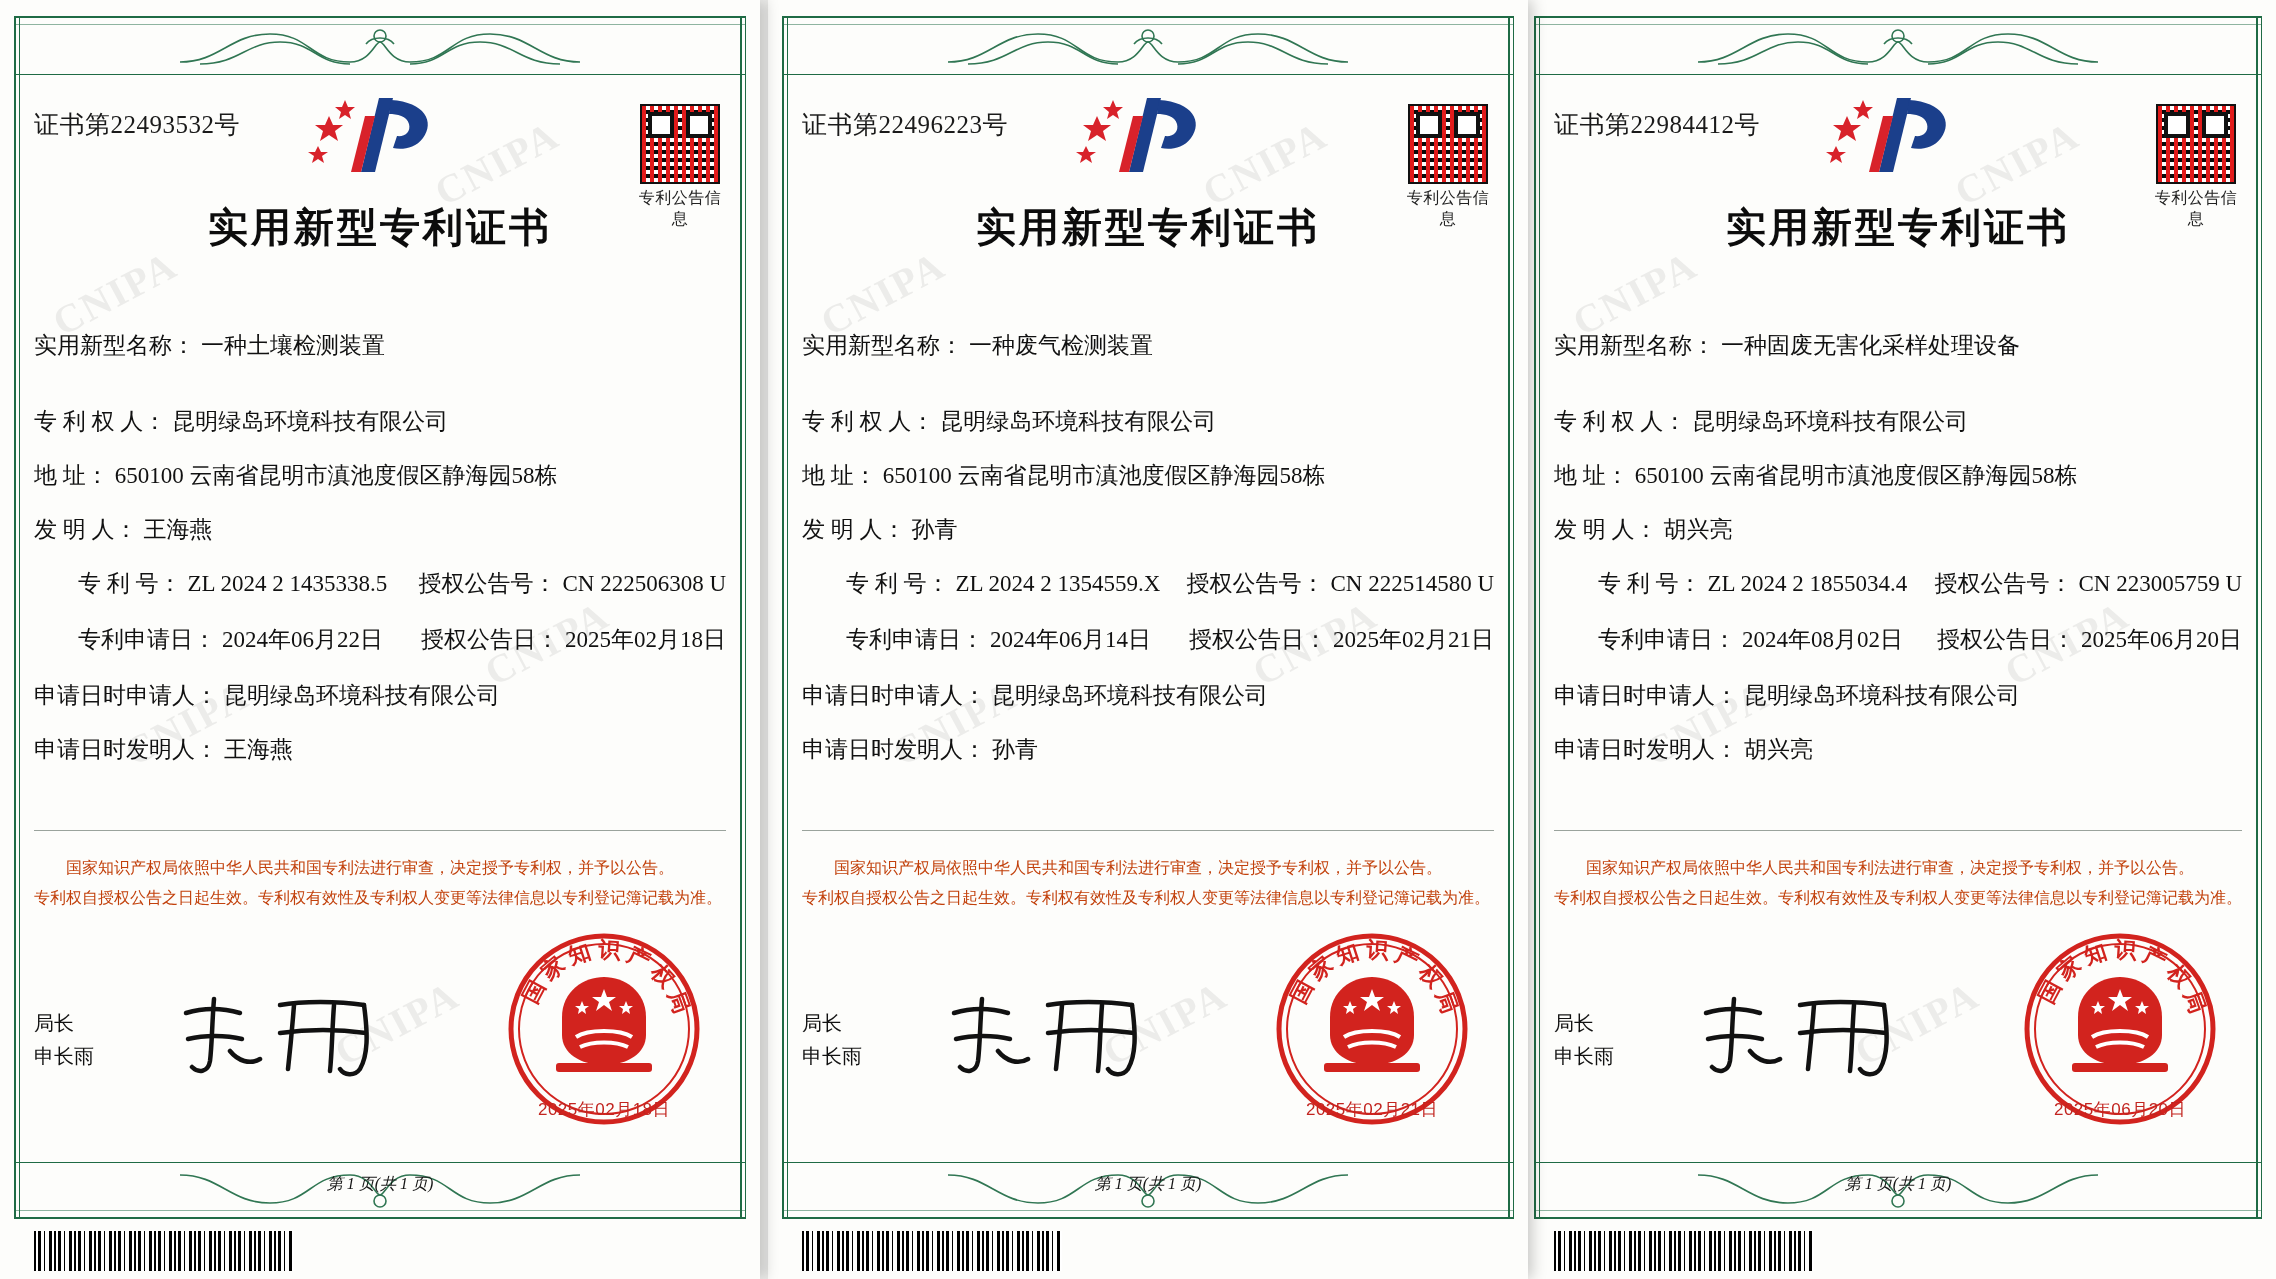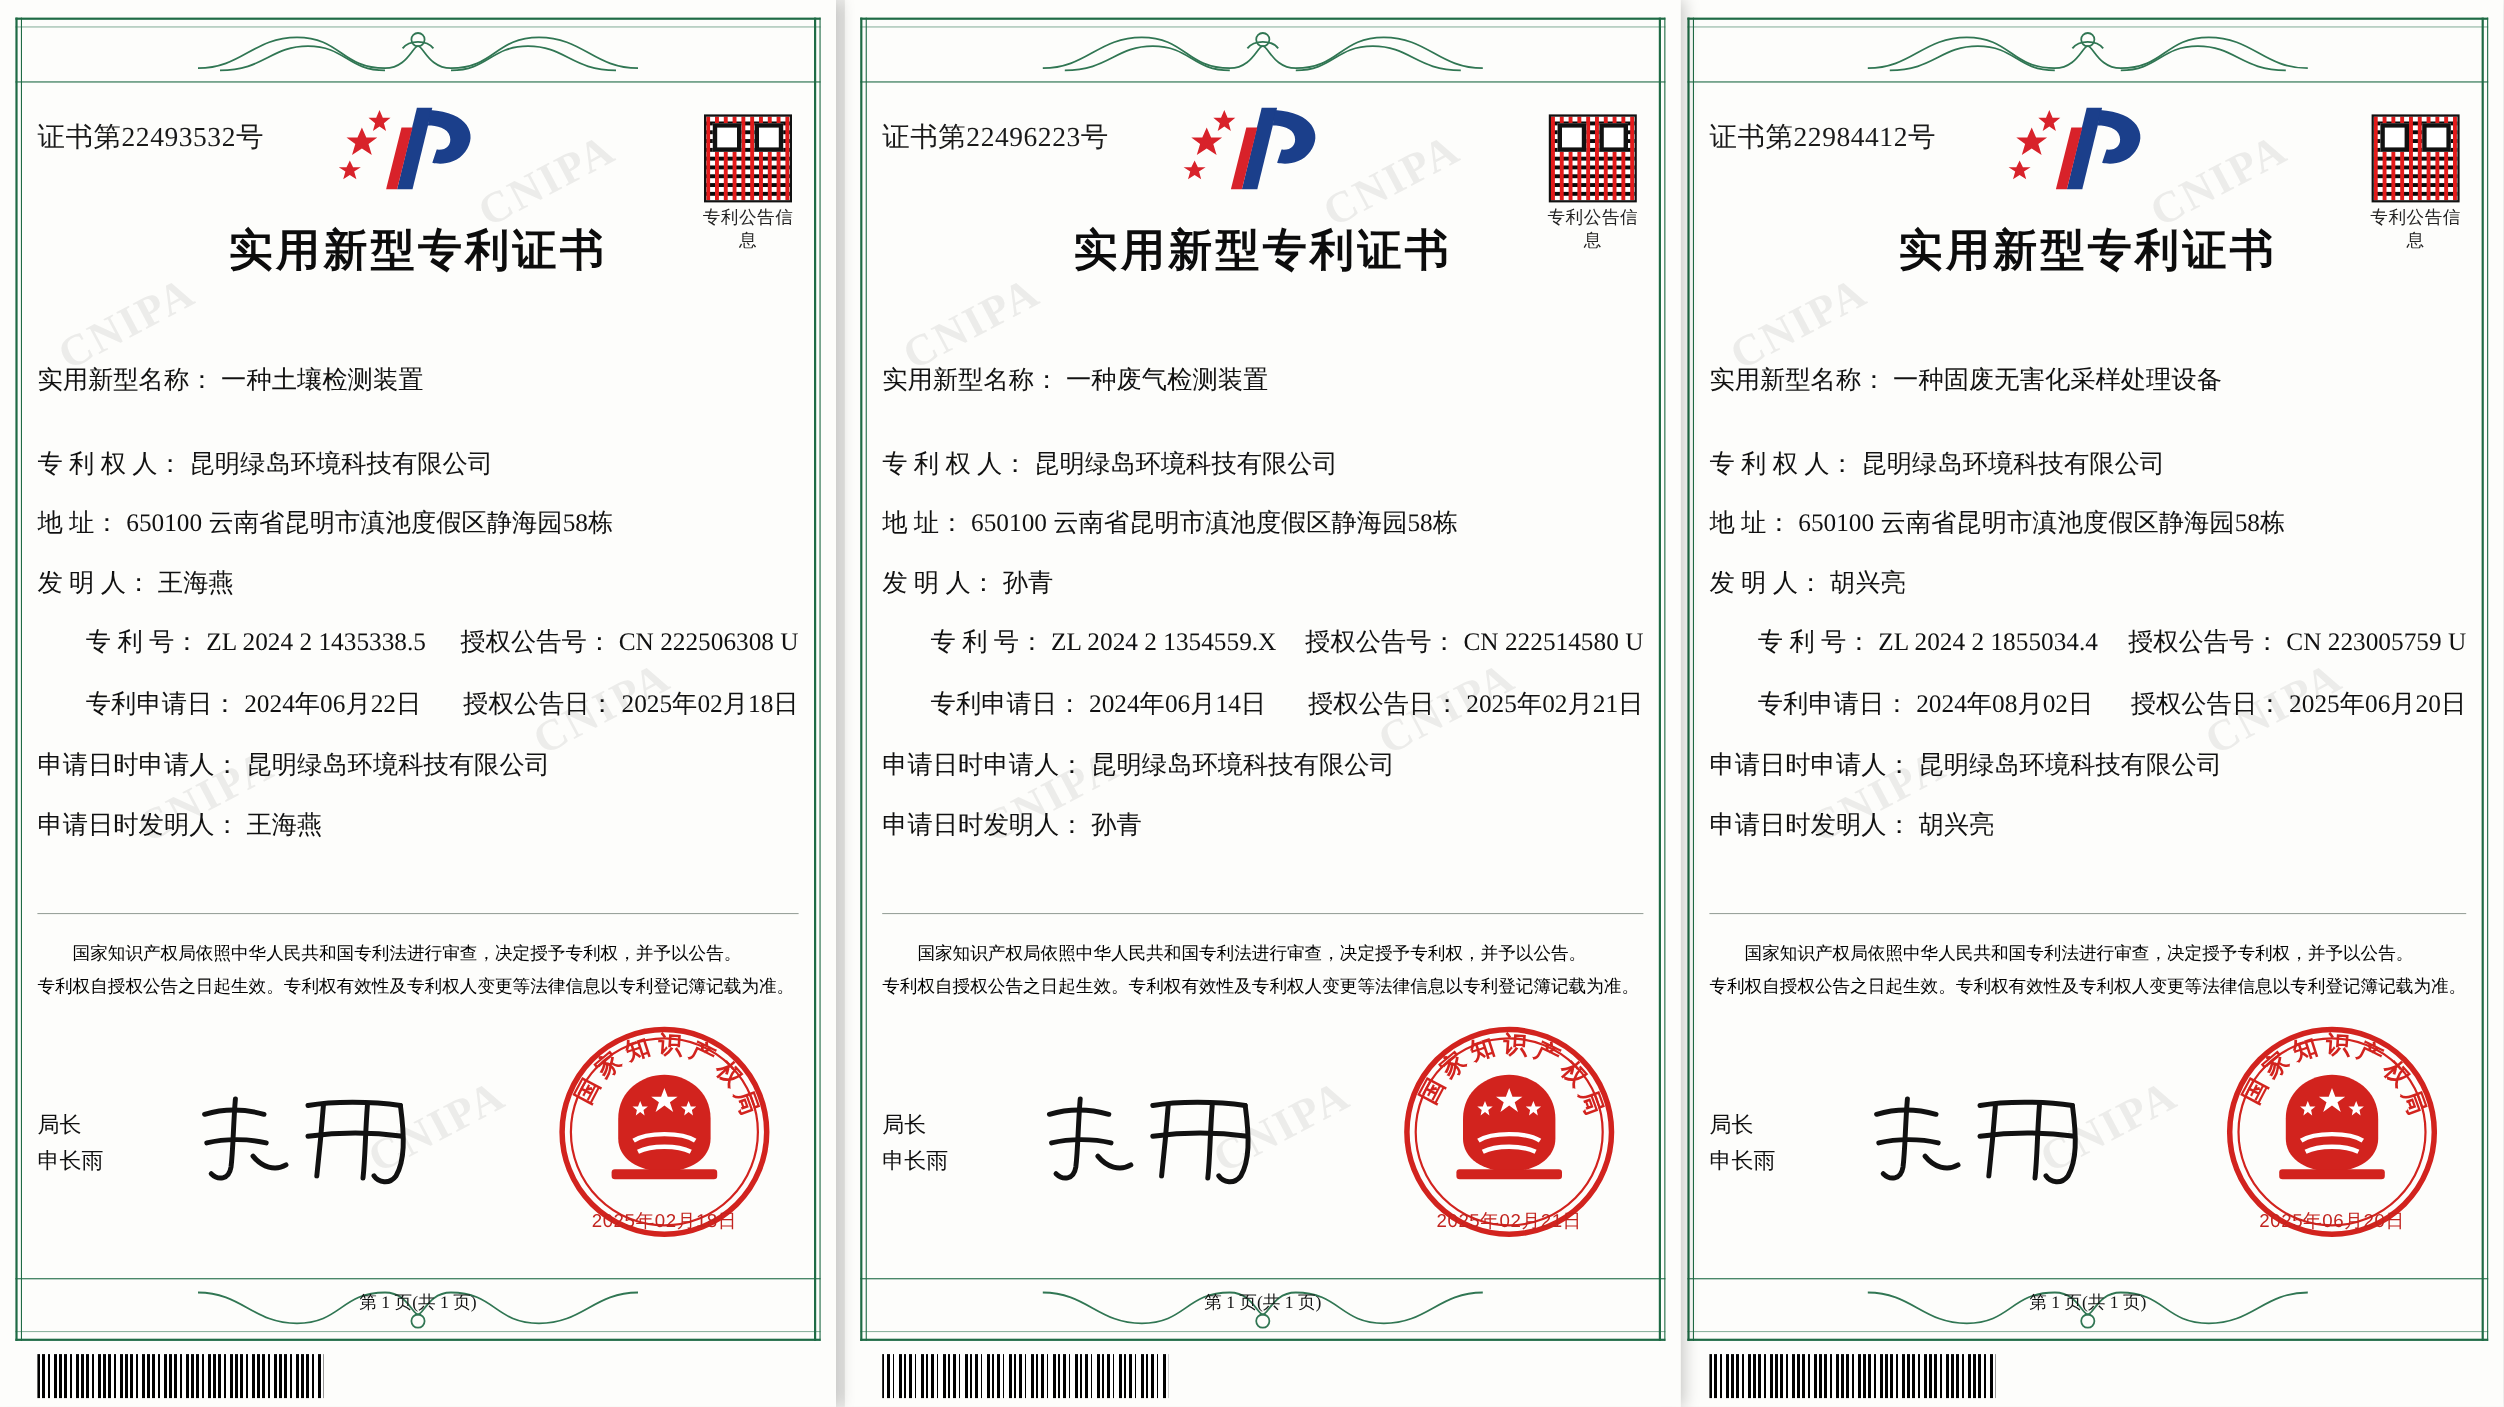--- a/index.html
+++ b/index.html
@@ -216,21 +216,21 @@
   .col-b { display: flex; align-items: baseline; }
 
   
   .legal {
     position: absolute;
     left: 34px;
     right: 34px;
     top: 830px;
     font-size: 16px;
     line-height: 1.9;
-    color: #000000;
+    color: #c2410c;
     border-top: 1px solid #9aa39c;
     padding-top: 22px;
     text-align: justify;
   }
   .legal p { margin: 0; }
   .legal .indent { text-indent: 2em; }
 
   
   .sig-label {
     position: absolute;
@@ -272,20 +272,21 @@
   }
 
   
   .page-no {
     position: absolute;
     left: 0; right: 0;
     bottom: 84px;
     text-align: center;
     font-size: 16px;
     color: #151515;
+    font-style: italic;
   }
   .barcode {
     position: absolute;
     left: 34px;
     bottom: 8px;
     width: 260px;
     height: 40px;
     background-image: repeating-linear-gradient(90deg,
       #000 0 2px, #fff 2px 4px, #000 4px 7px, #fff 7px 10px,
       #000 10px 11px, #fff 11px 15px, #000 15px 18px, #fff 18px 20px);

